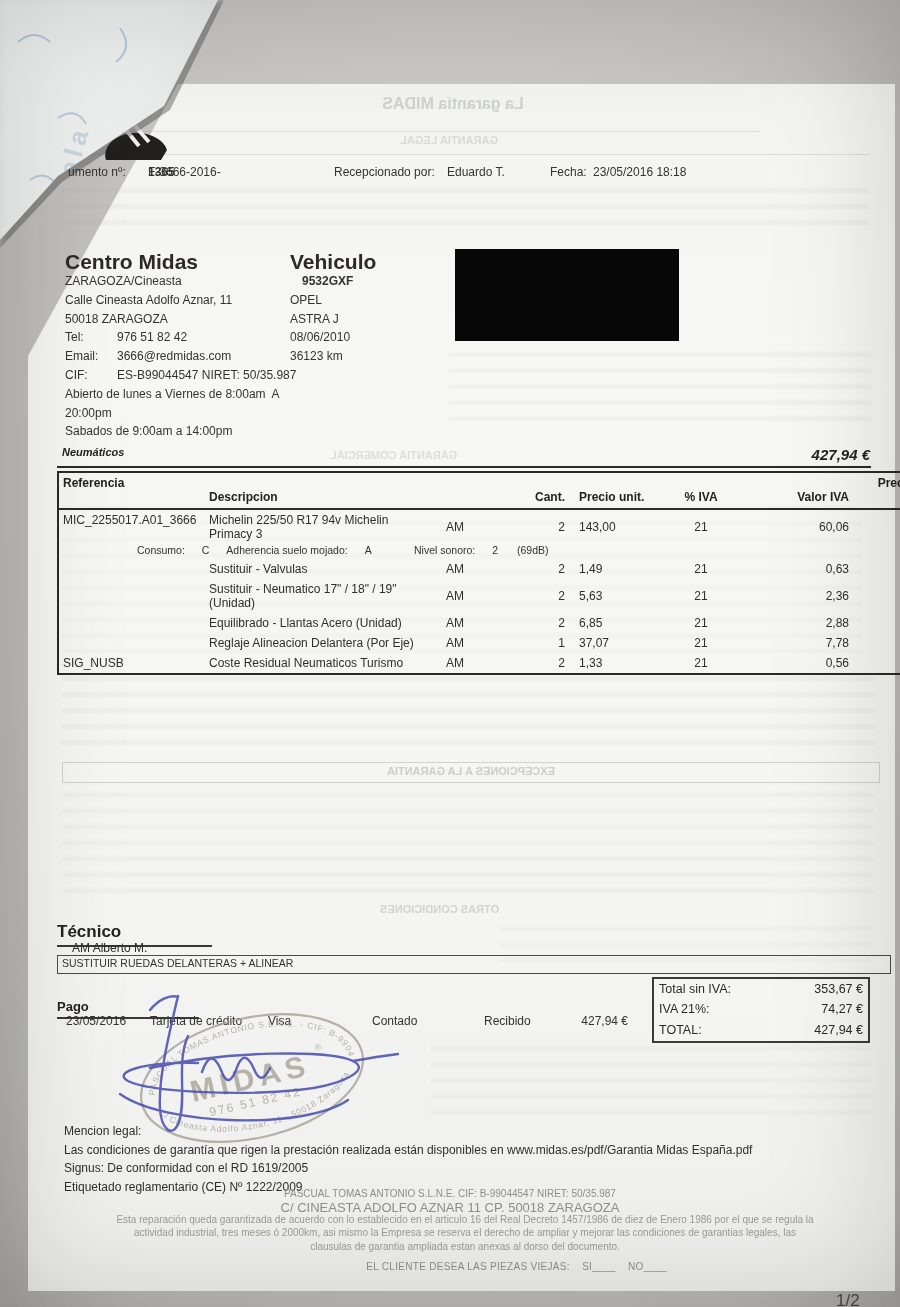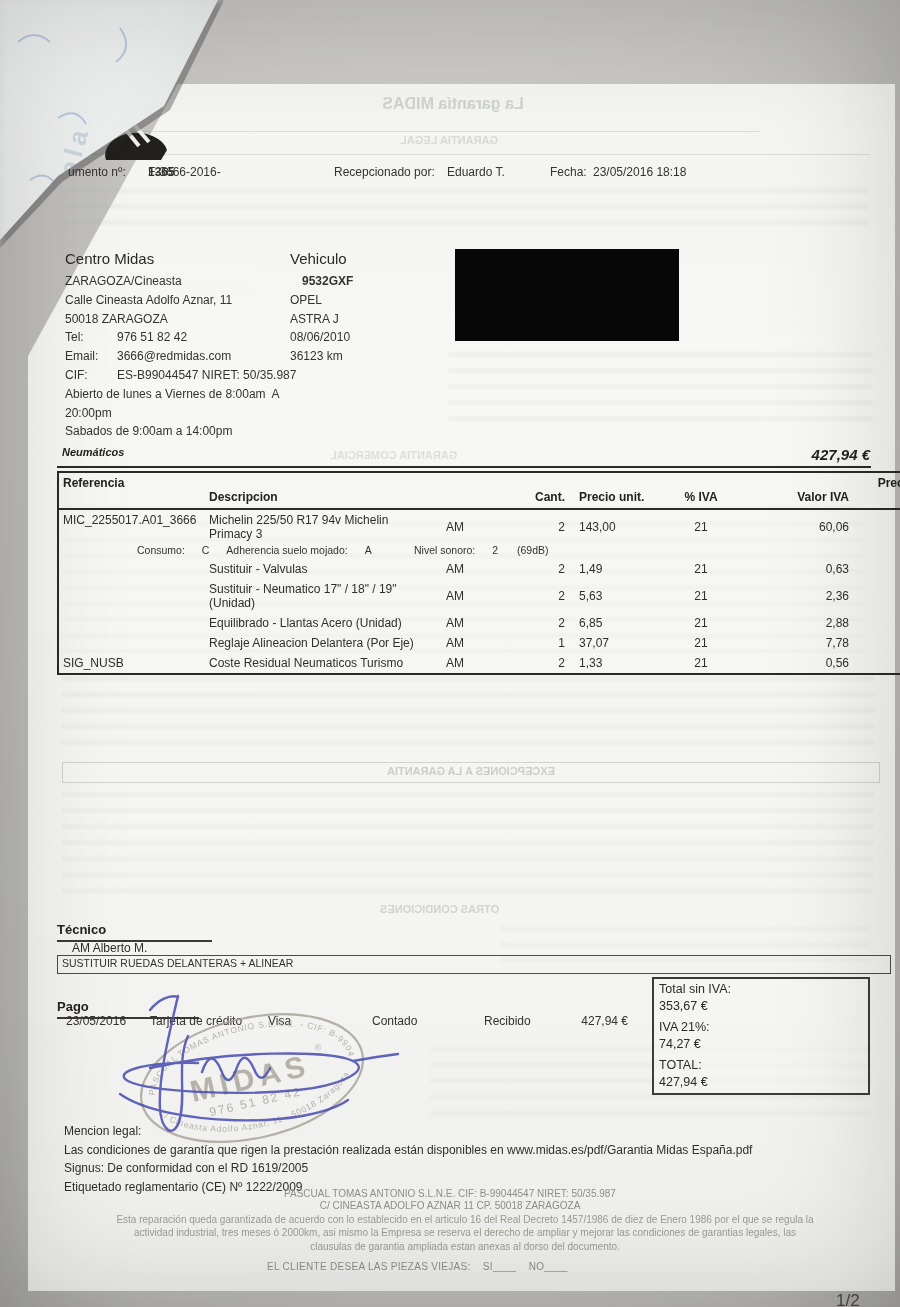--- a/index.html
+++ b/index.html
@@ -14,21 +14,21 @@
   .content > div{position:absolute;}
   .pre{white-space:pre-wrap;}
   
   .factura{left:700px;top:122px;width:162px;text-align:right;font-size:27px;color:#3b3a37;letter-spacing:.5px;}
   .docrow{top:165px;left:0;width:900px;font-size:12px;color:#343330;}
   .docrow span{position:absolute;white-space:nowrap;}
   .d-lab{left:68px;} .d-val{left:148px;} .d-bold{font-weight:bold;}
   .r-lab{left:334px;} .r-val{left:447px;}
   .f-lab{left:550px;} .f-val{left:593px;}
   
-  .blkhead{font-size:15px;font-weight:normal;color:#2b2a27;}
+  .blkhead{font-size:21px;font-weight:bold;color:#2b2a27;}
   .centro-h{left:65px;top:250px;} .veh-h{left:290px;top:250px;}
   .blk{font-size:12px;line-height:18.8px;color:#343330;}
   .centro{left:65px;top:272px;width:235px;}
   .veh{left:290px;top:272px;width:150px;}
   .lab{display:inline-block;width:52px;}
   .bold{font-weight:bold;margin-left:12px;}
   .blackbox{left:455px;top:249px;width:224px;height:92px;background:#070707;}
   
   .sec-title{left:62px;top:446px;font-size:11px;font-weight:bold;font-style:italic;color:#23221f;}
   .sec-total{left:760px;top:446px;width:110px;text-align:right;font-size:15px;font-weight:bold;font-style:italic;color:#23221f;}
@@ -43,36 +43,36 @@
   .c-tech{width:52px;text-align:center;}
   .c-cant{width:76px;text-align:right;padding-right:10px;}
   .c-unit{width:90px;text-align:left;}
   .c-pct{width:48px;text-align:center;}
   .c-viva{width:116px;text-align:right;padding-right:8px;}
   .c-piva{width:78px;text-align:right;}
   .subrow td{font-size:10.5px;padding:0 4px 3px 62px;color:#33322f;}
   .subrow .gap1{margin-left:14px;} .subrow .gap2{margin-left:40px;} .subrow .gap3{margin-left:16px;}
   .subrow b{font-weight:normal;margin-left:16px;}
   
-  .tec-h{left:57px;top:922px;width:155px;font-size:13px;font-weight:bold;border-bottom:2px solid #3a3936;padding-bottom:3px;color:#23221f;}
+  .tec-h{left:57px;top:922px;width:155px;font-size:17px;font-weight:bold;border-bottom:2px solid #3a3936;padding-bottom:3px;color:#23221f;}
   .tec-name{left:72px;top:941px;font-size:12px;}
   .notebox{left:57px;top:955px;width:824px;height:15px;border:1px solid #4c4b48;font-size:10.5px;padding:1px 4px;color:#33322f;}
   .pago-h{left:57px;top:999px;width:142px;font-size:13px;font-weight:bold;border-bottom:2px solid #3a3936;padding-bottom:3px;color:#23221f;}
   .payrow{top:1014px;left:0;width:900px;font-size:12px;color:#34332f;}
   .payrow span{position:absolute;white-space:nowrap;}
   .p-date{left:66px;} .p-method{left:150px;} .p-card{left:268px;} .p-cash{left:372px;} .p-rec{left:484px;}
   .p-amt{left:558px;width:70px;text-align:right;}
   .totals{left:652px;top:977px;width:214px;border:2px solid #3c3b38;font-size:12.5px;color:#2b2a27;background:rgba(246,246,244,.55);}
-  .totals .trow{display:flex;justify-content:space-between;padding:1.5px 5px;line-height:17.5px;flex-direction:column;}
+  .totals .trow{display:flex;justify-content:space-between;padding:1.5px 5px;line-height:17.5px;}
   
   .legal{left:64px;top:1122px;width:790px;font-size:12px;line-height:18.6px;color:#2f2e2b;}
   .foot1{left:130px;top:1188px;width:640px;text-align:center;font-size:10px;color:#8f8f89;}
-  .foot2{left:130px;top:1200px;width:640px;text-align:center;font-size:10px;color:#8f8f89;}
+  .foot2{left:130px;top:1200px;width:640px;text-align:center;font-size:13px;color:#8f8f89;}
   .warranty{left:113px;top:1213px;width:704px;text-align:center;font-size:10px;line-height:13.4px;color:#9b9b94;}
-  .cliente{left:267px;top:1261px;width:400px;text-align:left;font-size:10px;color:#8e8e88;letter-spacing:.3px;}
+  .cliente{left:267px;top:1261px;width:400px;text-align:right;font-size:10px;color:#8e8e88;letter-spacing:.3px;}
   .pagenum{left:836px;top:1291px;font-size:17px;color:#4a4946;}
   
   .bleed{position:absolute;transform:scaleX(-1);color:rgba(141,150,146,.48);filter:blur(.5px);white-space:nowrap;}
   .b1{left:358px;top:95px;font-size:16px;width:190px;text-align:center;font-weight:bold;color:rgba(150,158,153,.40);}
   .b2{left:400px;top:134px;font-size:11px;font-weight:bold;color:rgba(150,158,153,.30);}
   .b3{left:330px;top:449px;font-size:11px;font-weight:bold;color:rgba(150,158,153,.28);}
   .b4{left:62px;top:762px;width:816px;height:17px;border:1px solid rgba(150,158,153,.40);font-size:11px;font-weight:bold;text-align:center;padding-top:2px;color:rgba(150,158,153,.45);}
   .b5{left:380px;top:903px;font-size:11px;font-weight:bold;color:rgba(150,158,153,.38);}
   .mush{position:absolute;background:repeating-linear-gradient(to bottom,rgba(140,150,145,.55) 0 5px,transparent 5px 16px);filter:blur(1.3px);}
   .faintline{position:absolute;height:1px;background:rgba(130,140,135,.22);}

